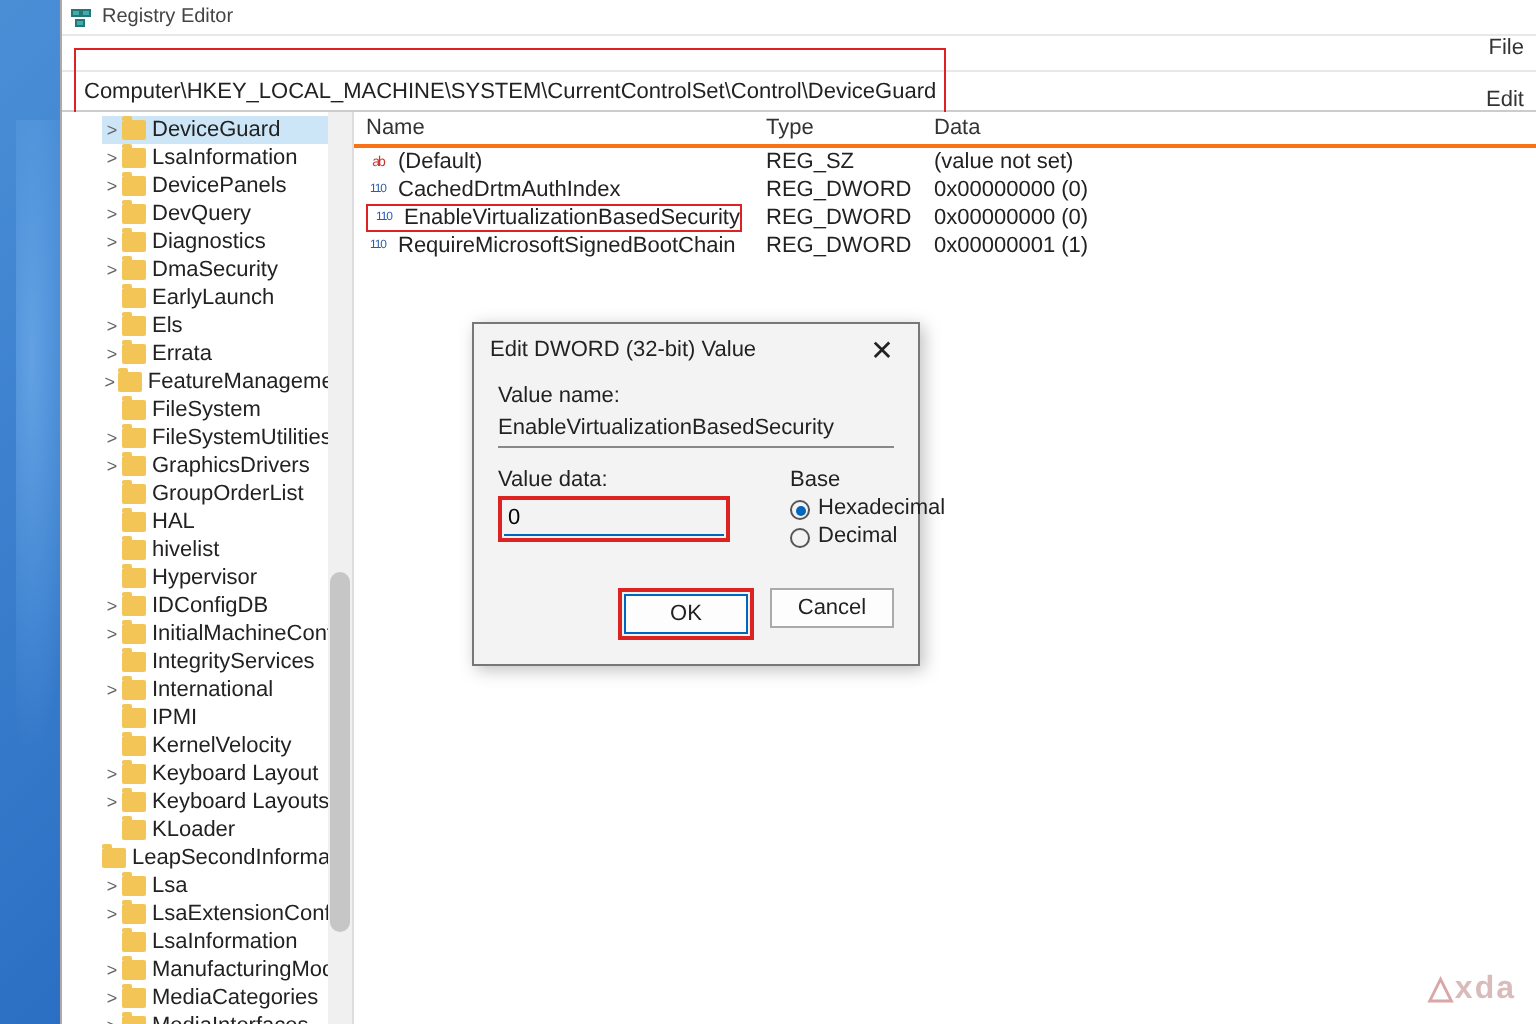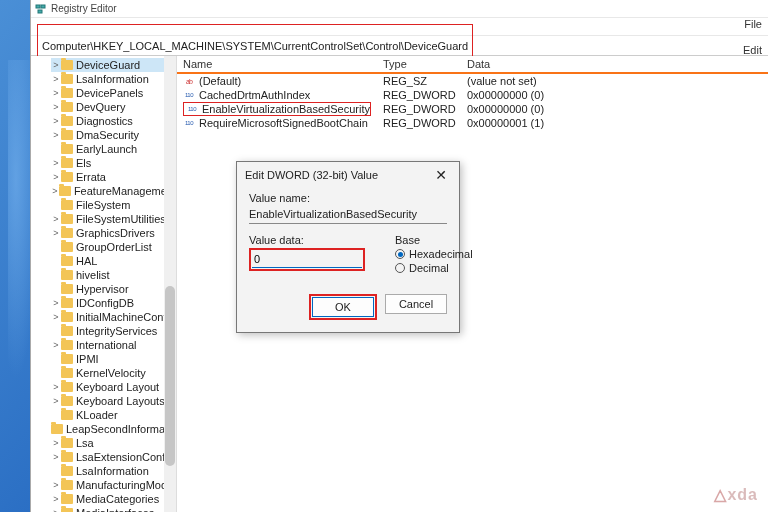--- a/index.html
+++ b/index.html
@@ -50,21 +50,21 @@
 .dialog { position: absolute; left: 236px; top: 161px; width: 224px; background: #f3f3f3; border: 1px solid #777; box-shadow: 2px 2px 8px rgba(0,0,0,0.25); z-index: 20; }
 .dlg-title { height: 26px; display: flex; align-items: center; justify-content: space-between; padding: 0 8px; font-size: 11px; color: #222; }
 .dlg-close { width: 20px; height: 20px; display: flex; align-items: center; justify-content: center; cursor: default; font-size: 14px; }
 .dlg-body { padding: 4px 12px 12px 12px; font-size: 11px; color: #222; }
 .dlg-label { margin-bottom: 2px; }
 .dlg-name { border-bottom: 1px solid #888; padding: 2px 0 3px 0; margin-bottom: 10px; font-size: 11px; }
 .dlg-row { display: flex; gap: 30px; }
 .dlg-col { flex: 1; }
 .dlg-input-wrap { border: 2px solid #d22; padding: 1px; display: inline-block; }
 .dlg-input { width: 110px; border: none; border-bottom: 1px solid #0067c0; padding: 2px 2px; font-size: 11px; outline: none; background: transparent; }
-.dlg-base .opt { display: flex; align-items: center; gap: 4px; margin: 2px 0; font-size: 11px; }
+.dlg-base .opt { display: flex; align-items: flex-end; gap: 4px; margin: 2px 0; font-size: 11px; }
 .radio { width: 10px; height: 10px; border-radius: 50%; border: 1px solid #555; display: inline-flex; align-items: center; justify-content: center; }
 .radio.checked::after { content: ""; width: 5px; height: 5px; background: #0067c0; border-radius: 50%; }
 .dlg-buttons { display: flex; justify-content: flex-end; gap: 8px; margin-top: 18px; }
 .btn { width: 62px; height: 20px; background: #fdfdfd; border: 1px solid #aaa; font-size: 11px; display: flex; align-items: center; justify-content: center; cursor: default; }
 .btn.primary { border: 1px solid #0067c0; }
 .ok-wrap { border: 2px solid #d22; padding: 1px; }
 
 .watermark { position: absolute; right: 10px; bottom: 8px; font-size: 16px; font-weight: 700; letter-spacing: 1px; color: rgba(150,60,60,0.35); z-index: 30; font-family: Arial, sans-serif; }
 .watermark .x { color: rgba(180,80,80,0.5); }
 </style>

